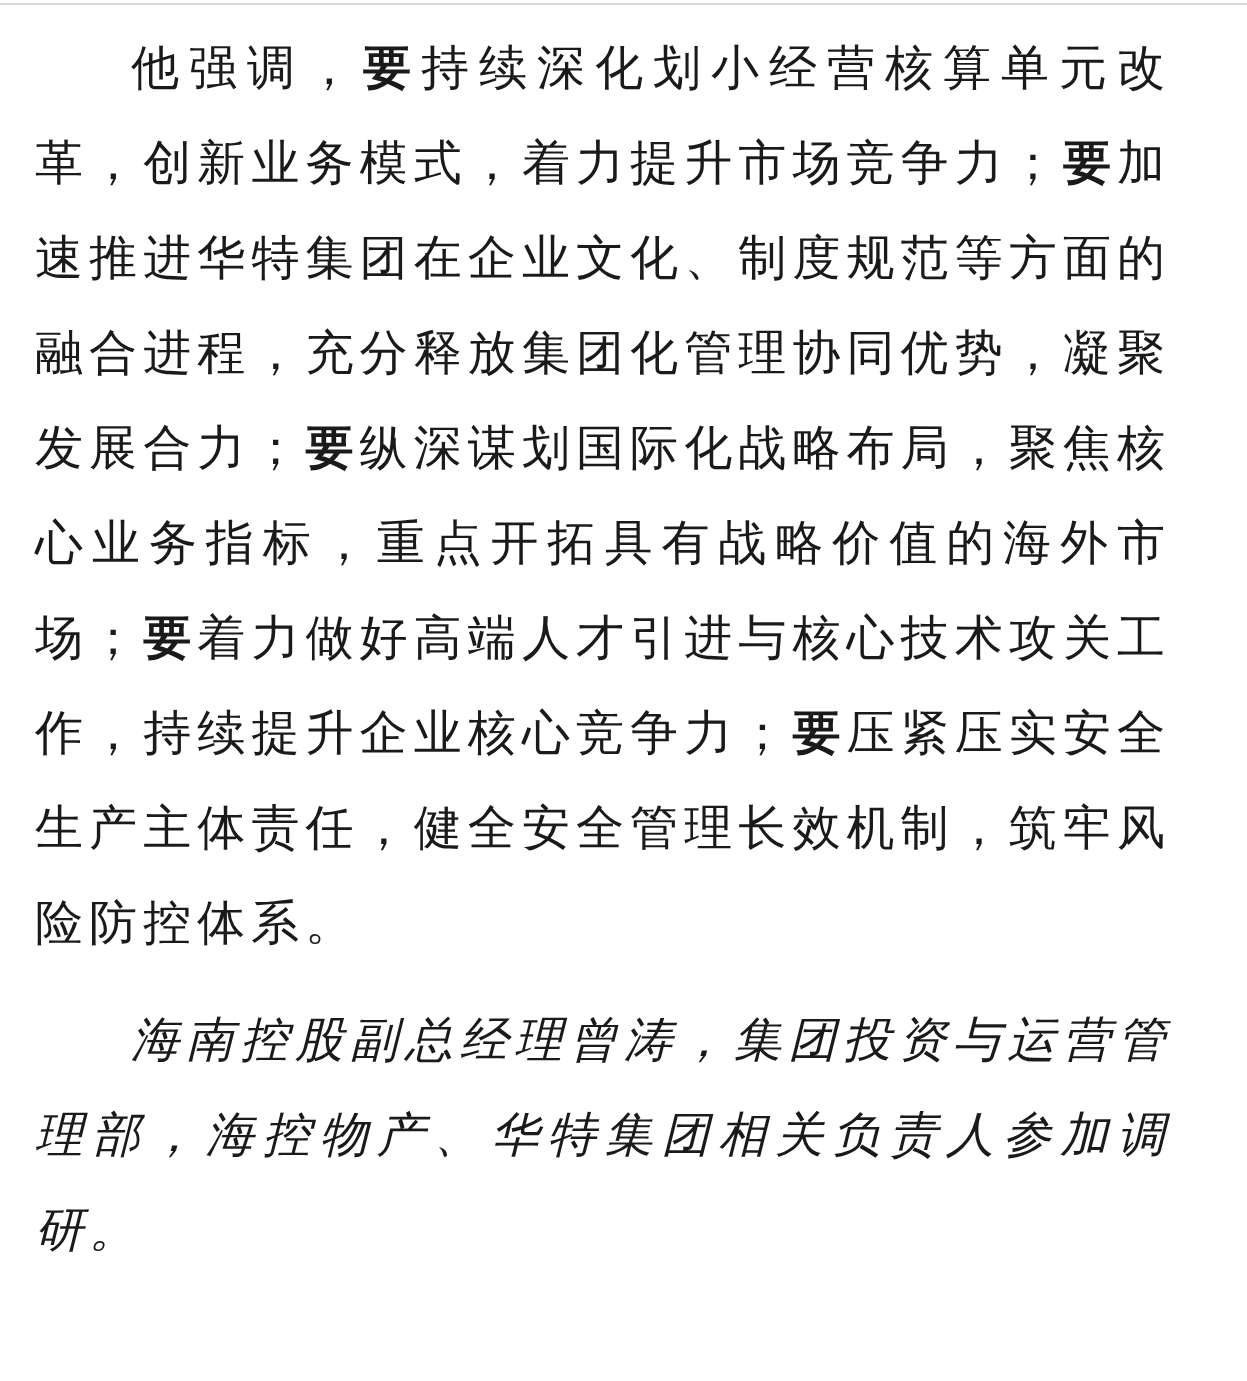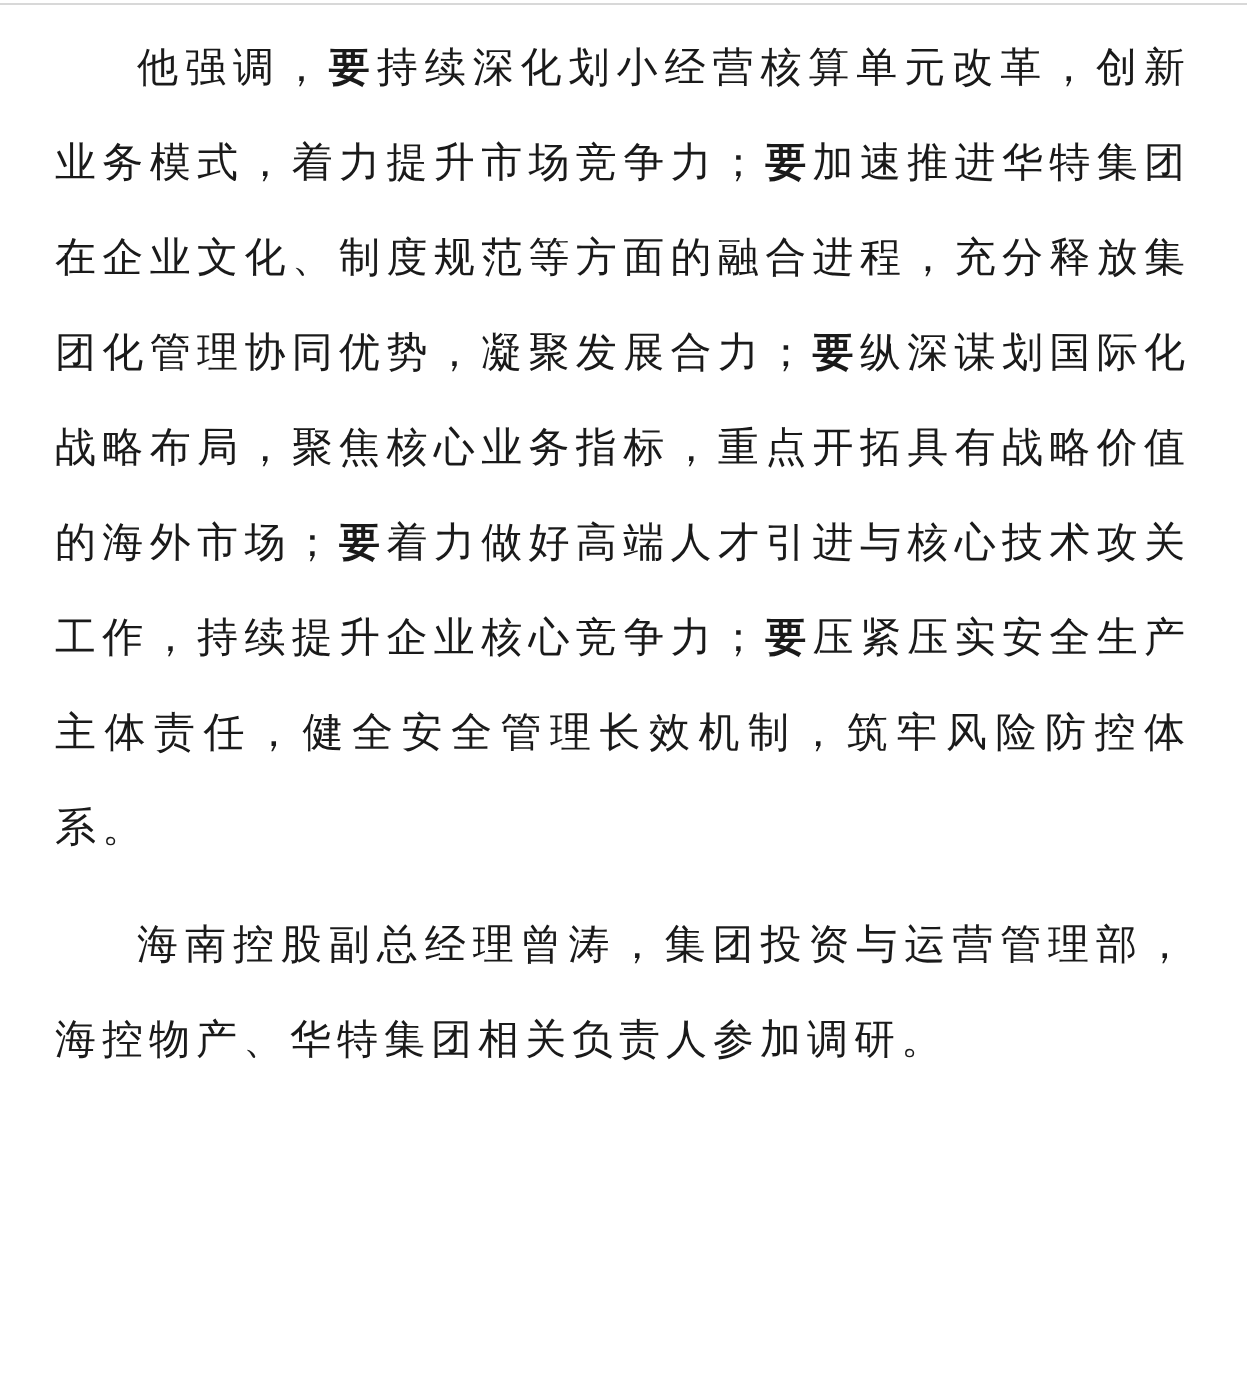--- a/index.html
+++ b/index.html
@@ -14,38 +14,39 @@
     font-family: "Liberation Sans", sans-serif;
   }
   .top-divider {
     margin-top: 3px;
     height: 2px;
     width: 100%;
     background: #d8d8d8;
   }
   .article {
     width: 1136px;
-    margin-left: 55px;
+    margin-left: 35px;
     margin-top: 15px;
     color: #1a1a1a;
-    font-size: 41px;
+    font-size: 48px;
     line-height: 95px;
     letter-spacing: 6px;
     text-align: justify;
     text-justify: inter-character;
     line-break: strict;
     word-break: normal;
   }
   .para {
     margin: 0;
     padding: 0;
     text-indent: 2em;
   }
   .para + .para {
     margin-top: 22px;
+    font-style: italic;
   }
   .para b {
     font-weight: 700;
   }
 </style>
 </head>
 <body>
 
 <div class="page">
   <div class="top-divider"></div>

